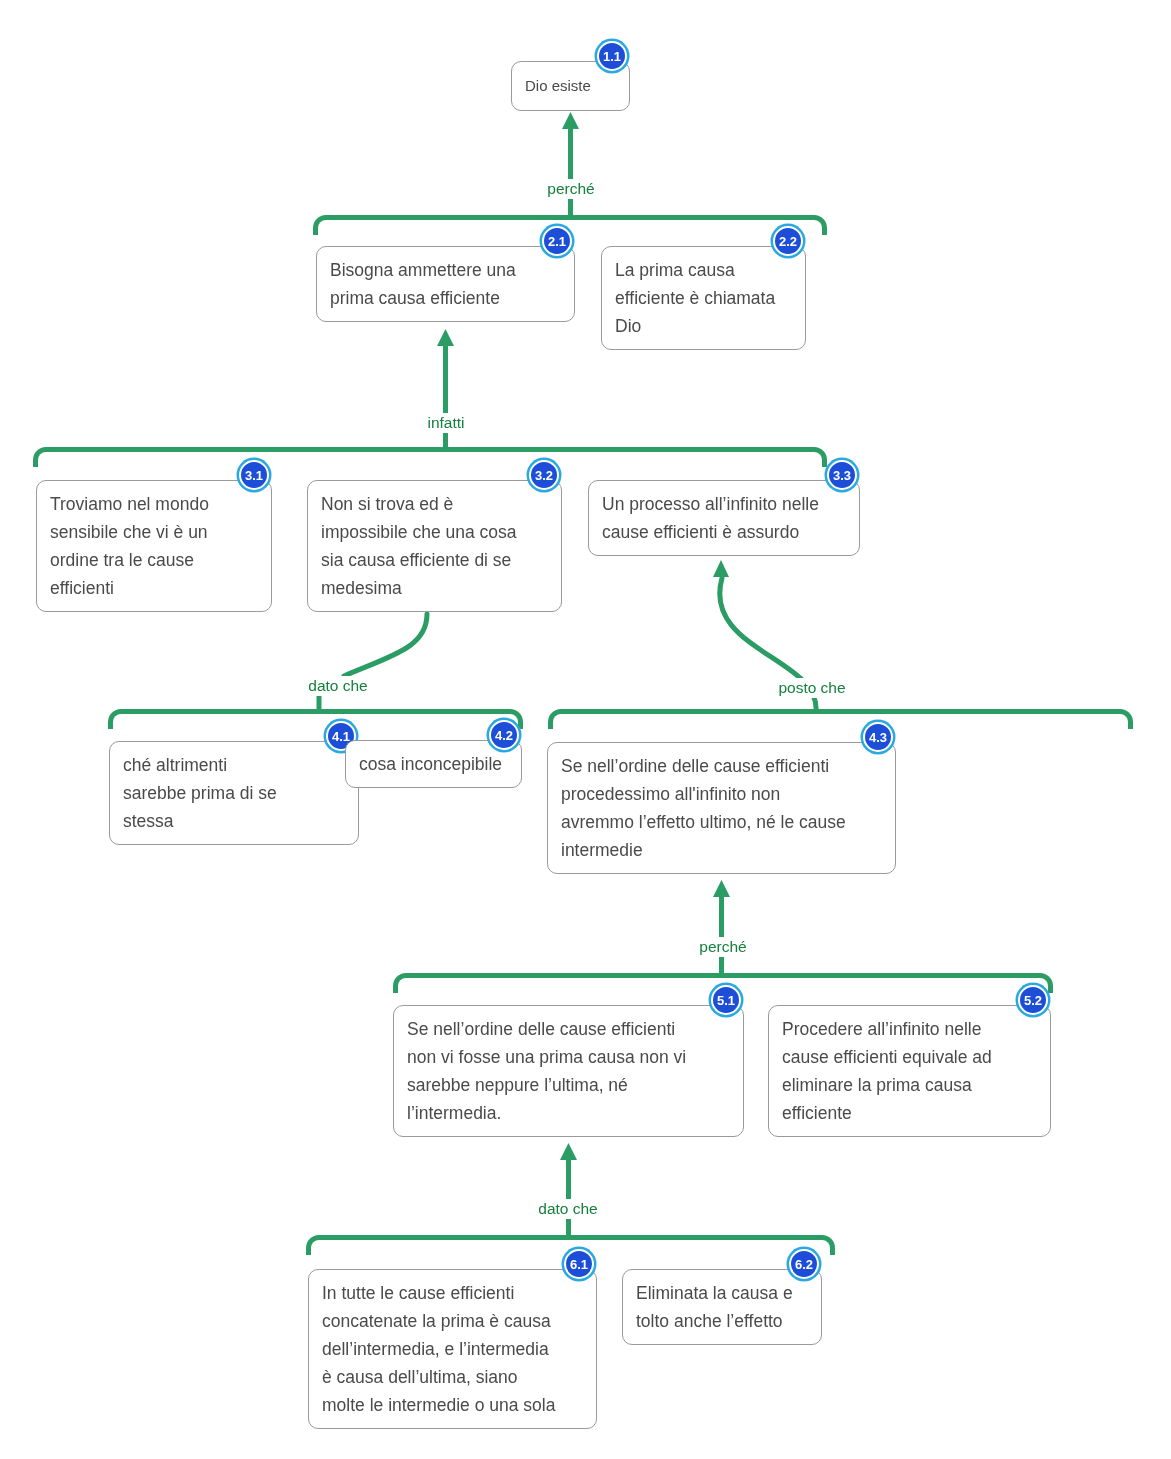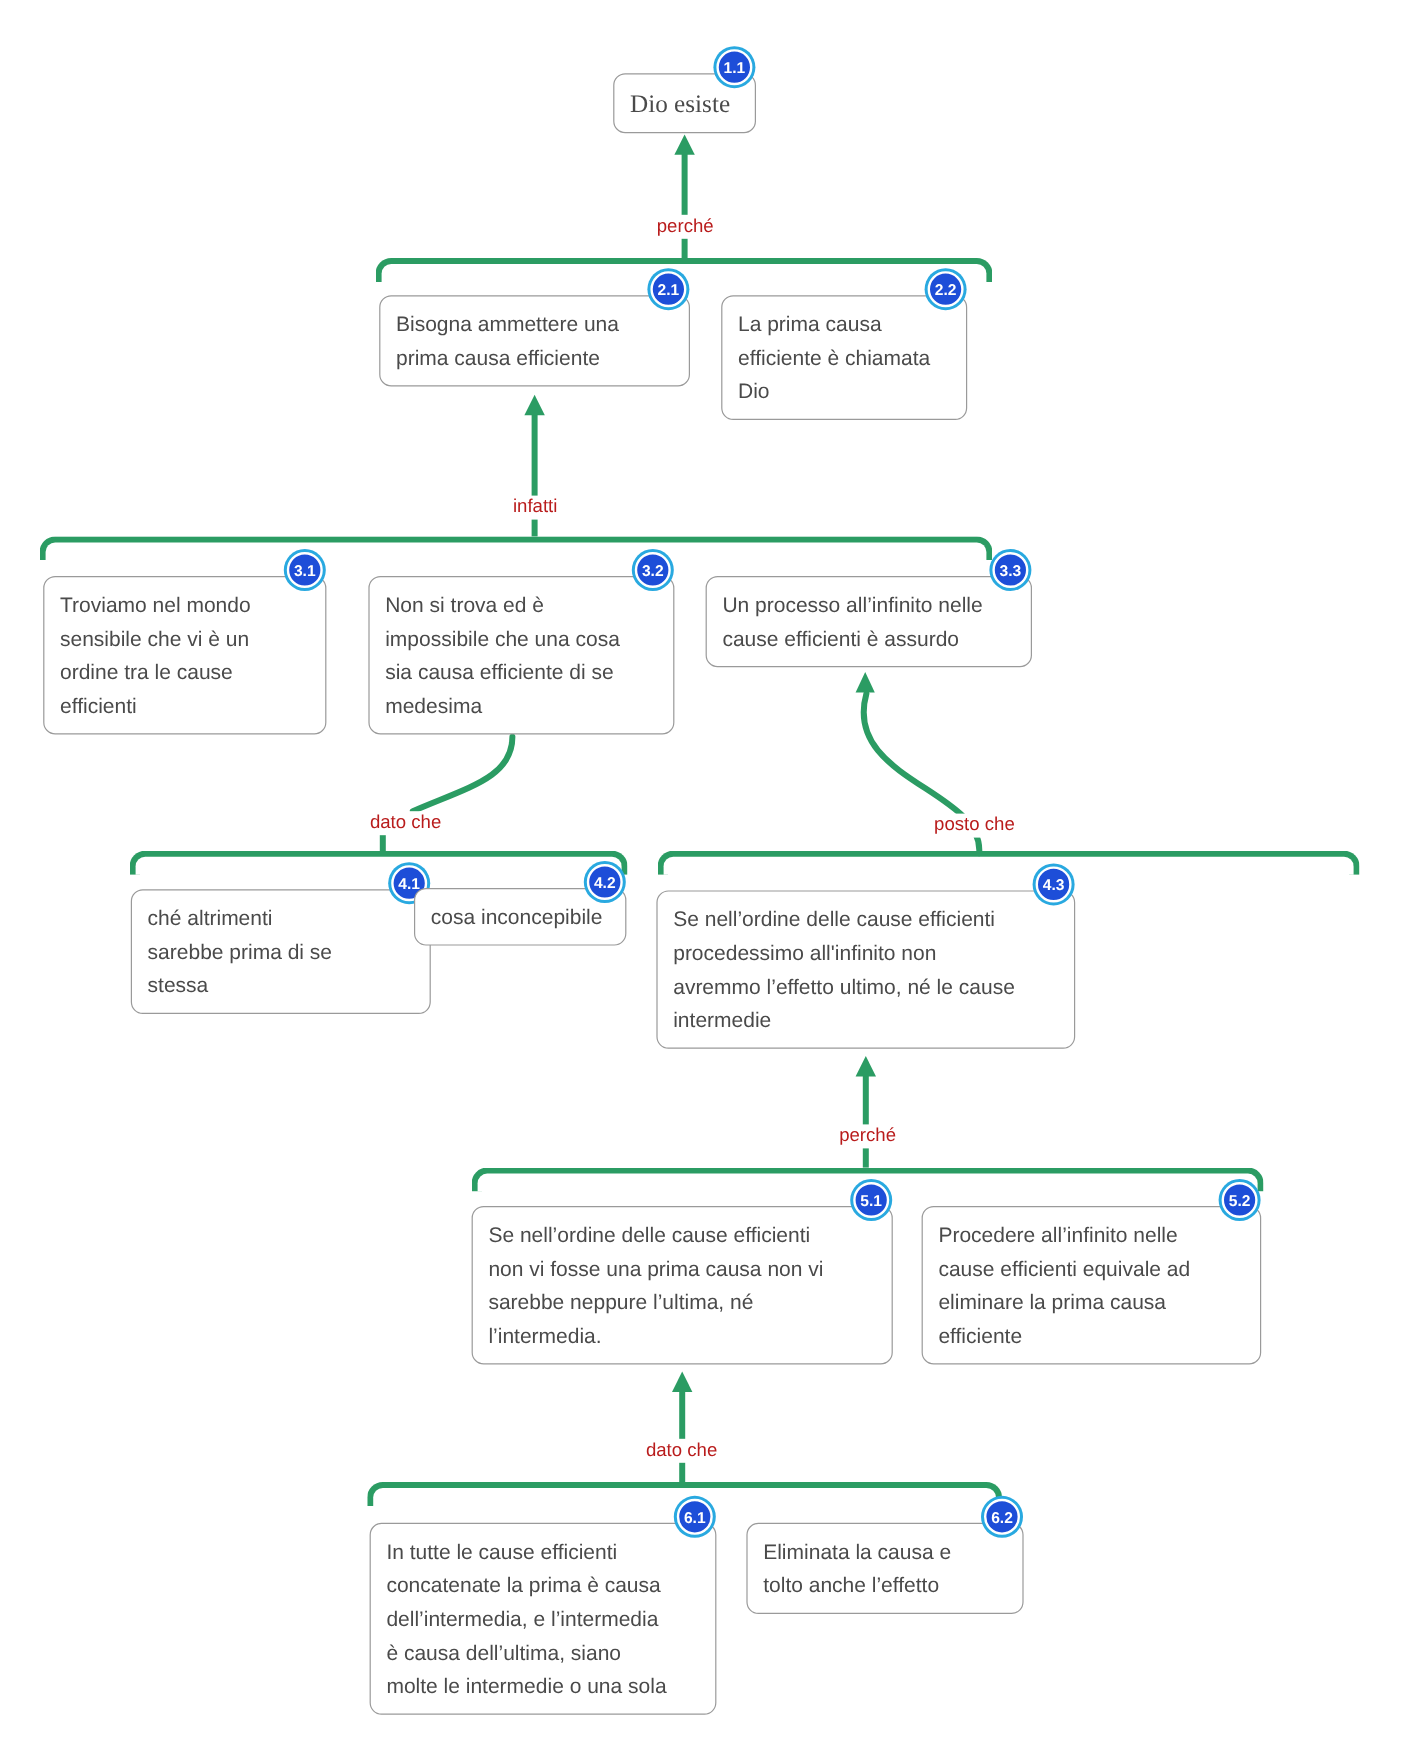--- a/index.html
+++ b/index.html
@@ -9,33 +9,33 @@
     font-family:"Liberation Sans", sans-serif;overflow:hidden;
   }
   svg.overlay{position:absolute;left:0;top:0;z-index:1;}
   .bracket{
     position:absolute;height:20px;box-sizing:border-box;z-index:1;
     border-top:5px solid #2B9C63;border-left:5px solid #2B9C63;border-right:5px solid #2B9C63;
     border-radius:13px 13px 0 0;
   }
   .clabel{
     position:absolute;z-index:2;transform:translateX(-50%);
-    color:#b91c1c;font-size:15.5px;line-height:18px;background:#ffffff;
+    color:#15803d;font-size:15.5px;line-height:18px;background:#ffffff;
     padding:1px 4px;white-space:nowrap;
   }
   .node{
     position:absolute;z-index:3;box-sizing:border-box;background:#ffffff;
     border:1.5px solid #9A9A9A;border-radius:10px;
     padding:9px 13px;
   }
   .node-text{
     display:block;white-space:pre-line;color:#4A4A4A;
     font-size:17.5px;line-height:28px;
   }
-  .node.big .node-text{font-size:21px;line-height:30px;font-family:Liberation Serif, serif;}
+  .node.big .node-text{font-size:15px;line-height:30px;}
   .badge{
     position:absolute;top:-21px;right:2px;z-index:4;
     width:26px;height:26px;border-radius:50%;
     background:#1d4ed8;border:2px solid #ffffff;
     box-shadow:0 0 0 2.5px #29A9E0;
     color:#ffffff;font-size:13px;font-weight:700;
     display:flex;align-items:center;justify-content:center;
   }
 </style>
 </head>
@@ -157,19 +157,19 @@
 
   <div class="node" style="left:308px;top:1269px;width:289px;">
     <span class="badge">6.1</span>
     <span class="node-text">In tutte le cause efficienti
 concatenate la prima è causa
 dell’intermedia, e l’intermedia
 è causa dell’ultima, siano
 molte le intermedie o una sola</span>
   </div>
 
-  <div class="node" style="left:622px;top:1269px;width:231px;">
+  <div class="node" style="left:622px;top:1269px;width:200px;">
     <span class="badge">6.2</span>
     <span class="node-text">Eliminata la causa e
 tolto anche l’effetto</span>
   </div>
 
 </div>
 
 </body></html>

